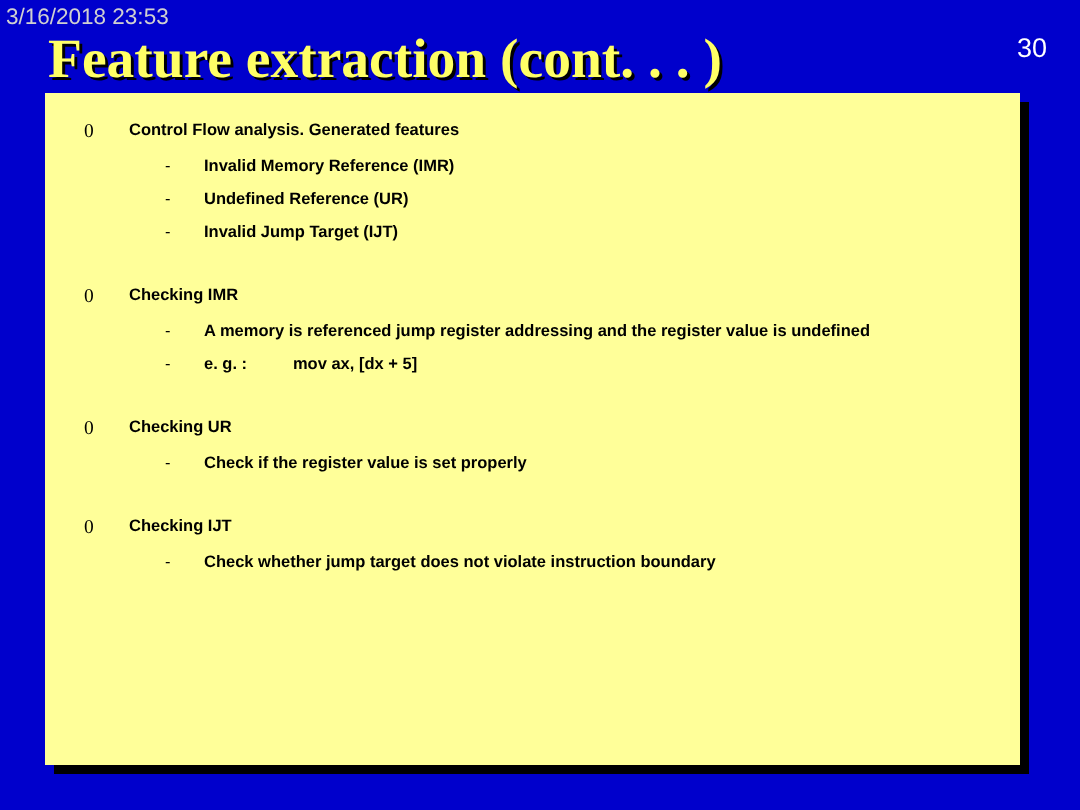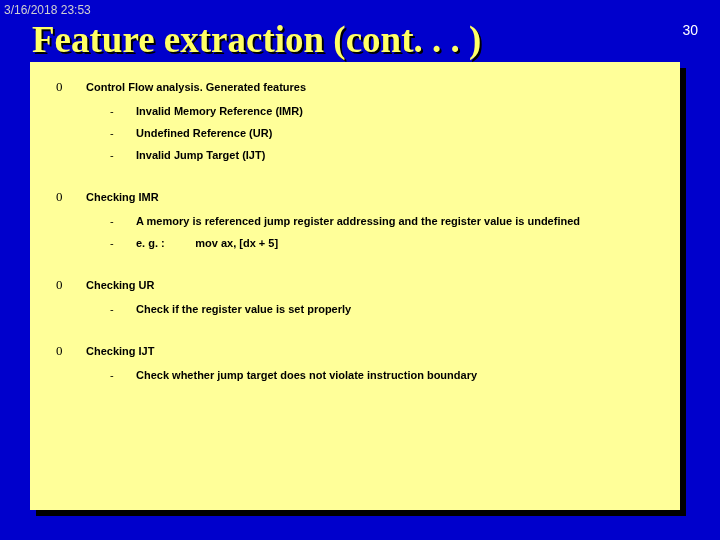--- a/index.html
+++ b/index.html
@@ -7,38 +7,38 @@
   body {
     background: #0000cc;
     font-family: "Times New Roman", Times, serif;
     position: relative;
   }
   .timestamp {
     position: absolute;
     top: 3px;
     left: 4px;
     color: #d0d0d0;
-    font-size: 12px;
+    font-size: 15px;
     font-family: Arial, sans-serif;
   }
   .title {
     position: absolute;
     top: 18px;
     left: 32px;
     color: #ffff66;
     font-size: 37px;
     font-weight: bold;
     text-shadow: 2px 2px 0 #000;
   }
   .pagenum {
     position: absolute;
     top: 22px;
     right: 22px;
     color: #ffffff;
-    font-size: 14px;
+    font-size: 18px;
     font-family: Arial, sans-serif;
   }
   .panel-shadow {
     position: absolute;
     top: 68px;
     left: 36px;
     width: 650px;
     height: 448px;
     background: #000;
   }

